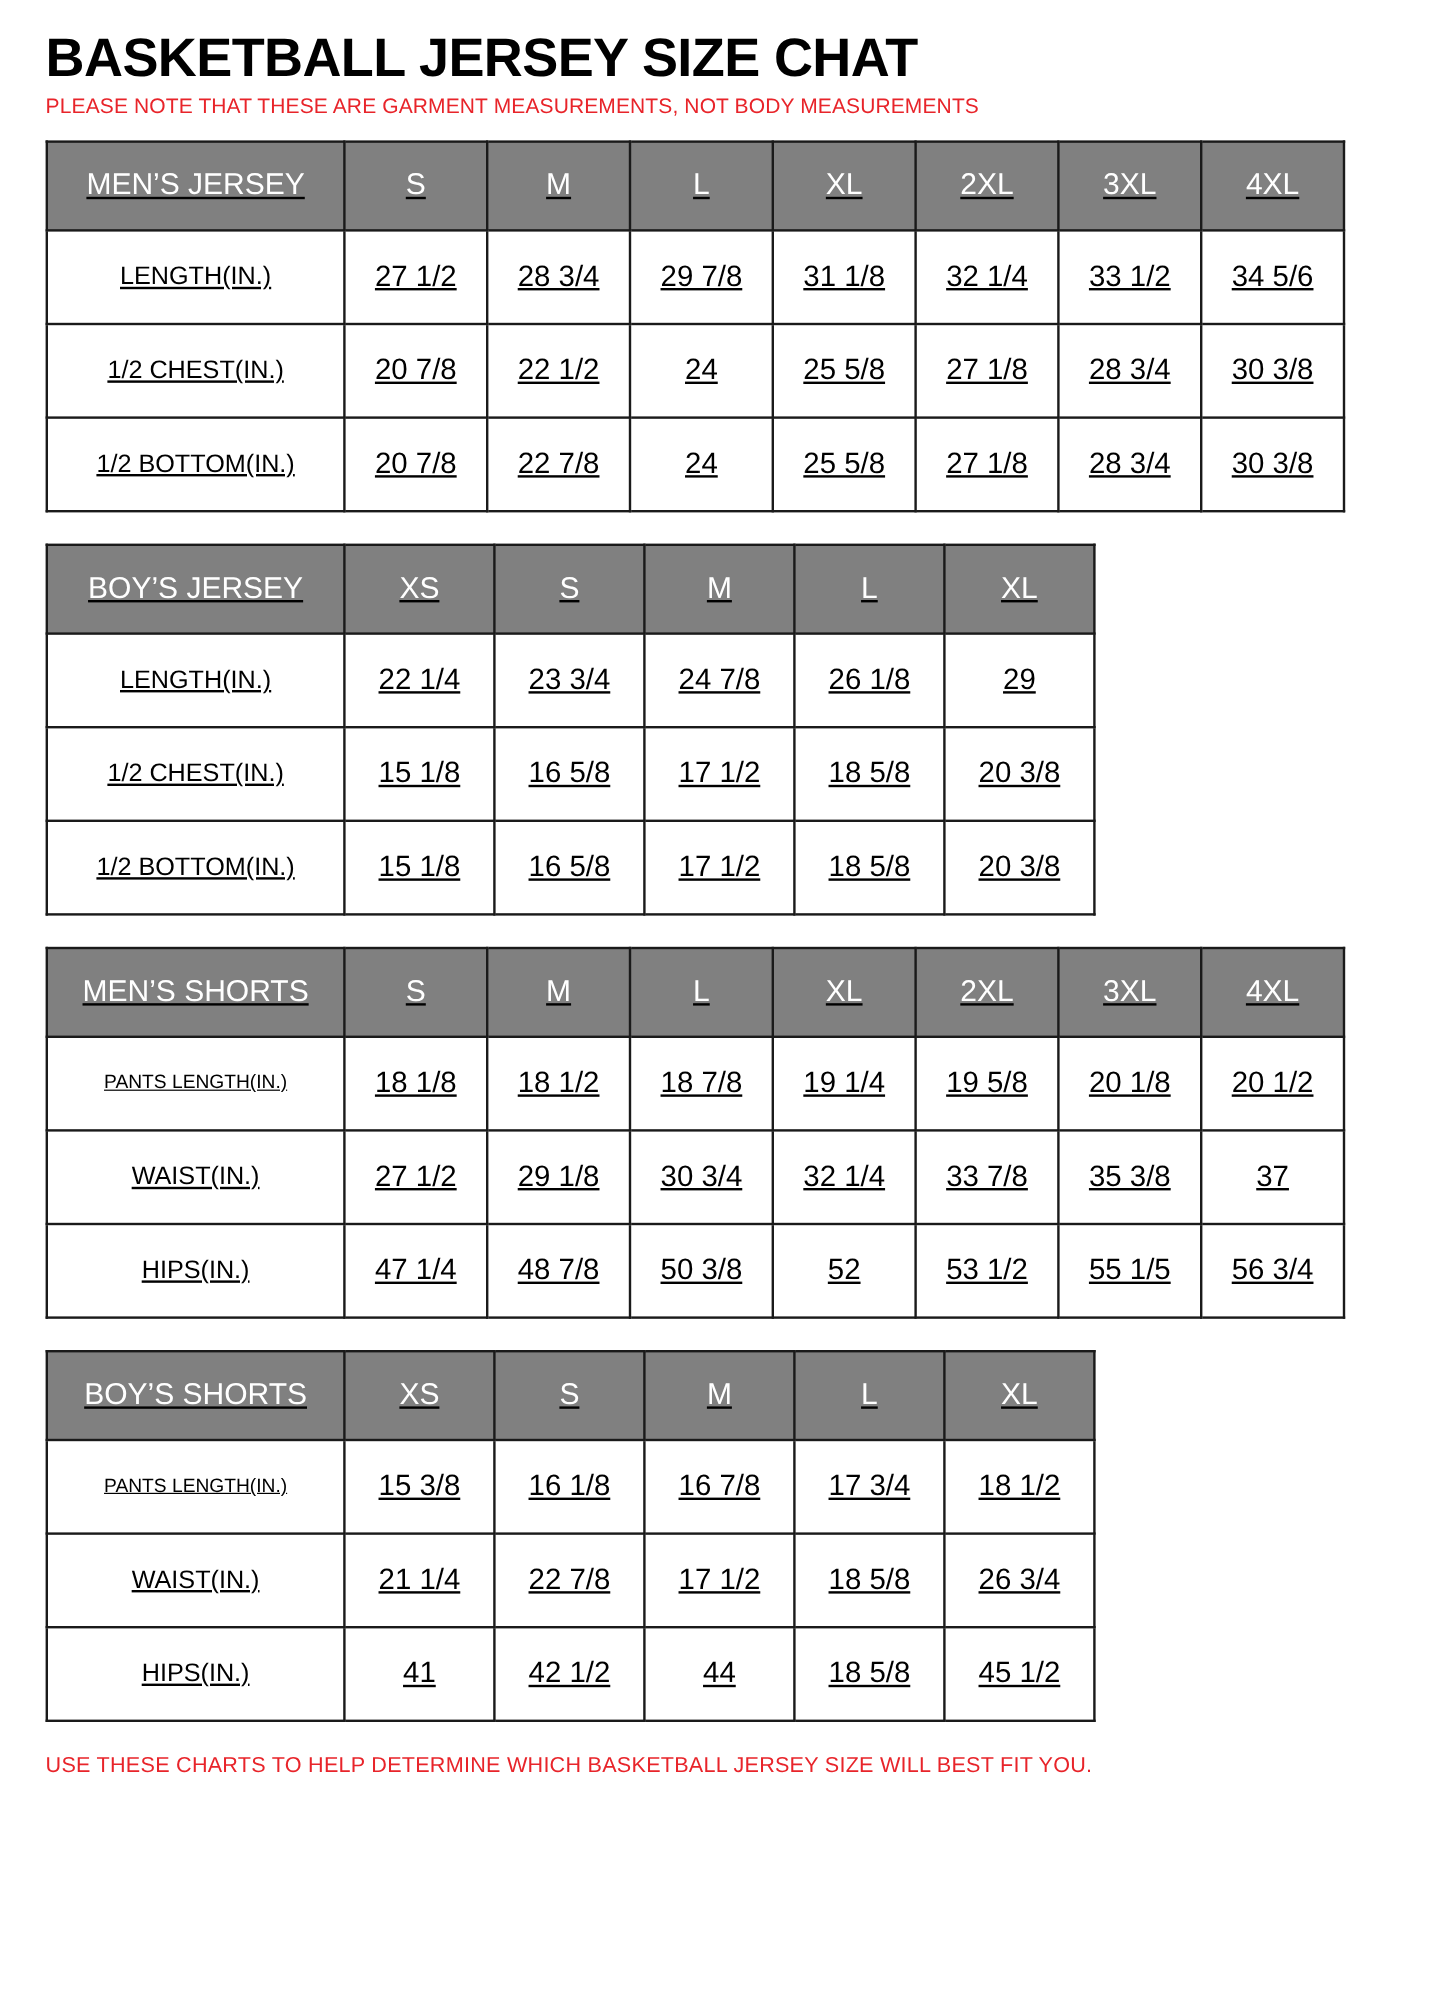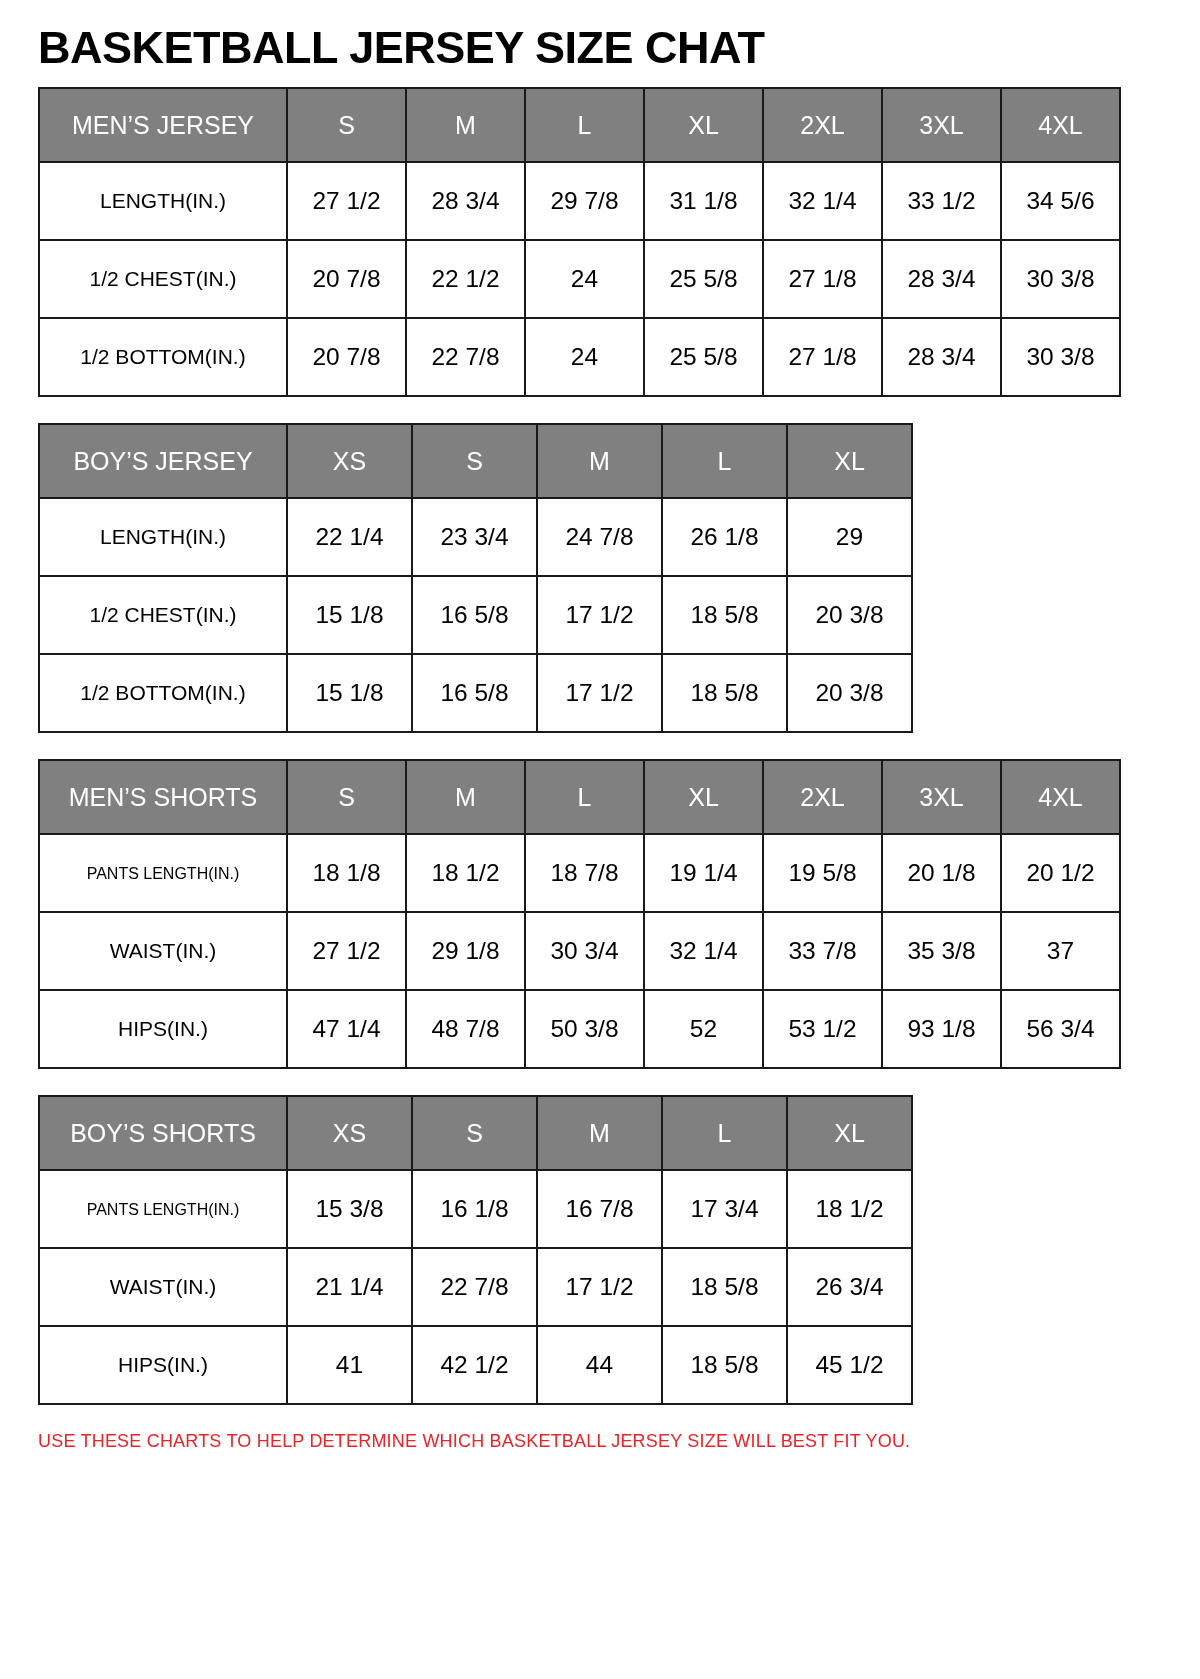--- a/index.html
+++ b/index.html
@@ -35,20 +35,21 @@
     line-height: 1.35;
     margin: 6px 0 10px 8px;
     max-width: 830px;
     letter-spacing: 0.1px;
   }
   table.chart {
     border-collapse: collapse;
     table-layout: fixed;
     margin: 16px 0 26px 8px;
     border: 2px solid #1a1a1a;
+    text-decoration: underline;
   }
   table.chart td, table.chart th {
     border: 2px solid #1a1a1a;
     text-align: center;
     vertical-align: middle;
     font-weight: normal;
     padding: 0;
   }
   thead th {
     background: #808080;
@@ -86,20 +87,21 @@
     letter-spacing: 0.2px;
     margin: 4px 0 0 8px;
   }
 </style>
 </head>
 <body>
 
 <div class="page">
 
   <div class="title">BASKETBALL JERSEY SIZE CHAT</div>
+  <div class="note">PLEASE NOTE THAT THESE ARE GARMENT MEASUREMENTS, NOT BODY MEASUREMENTS</div>
 
   <div id="tables-container">
       <table class="chart">
         <colgroup>
           <col class="colhead">
           <col class="colsize">
           <col class="colsize">
           <col class="colsize">
           <col class="colsize">
           <col class="colsize">
@@ -241,21 +243,21 @@
             <td class="val">35  3/8</td>
             <td class="val">37</td>
           </tr>
           <tr>
             <td class="rowlabel">HIPS(IN.)</td>
             <td class="val">47  1/4</td>
             <td class="val">48  7/8</td>
             <td class="val">50  3/8</td>
             <td class="val">52</td>
             <td class="val">53  1/2</td>
-            <td class="val">93  1/8</td>
+            <td class="val">55  1/5</td>
             <td class="val">56  3/4</td>
           </tr>
         </tbody>
       </table>
       <table class="chart">
         <colgroup>
           <col class="colhead">
           <col class="colsize-wide">
           <col class="colsize-wide">
           <col class="colsize-wide">

